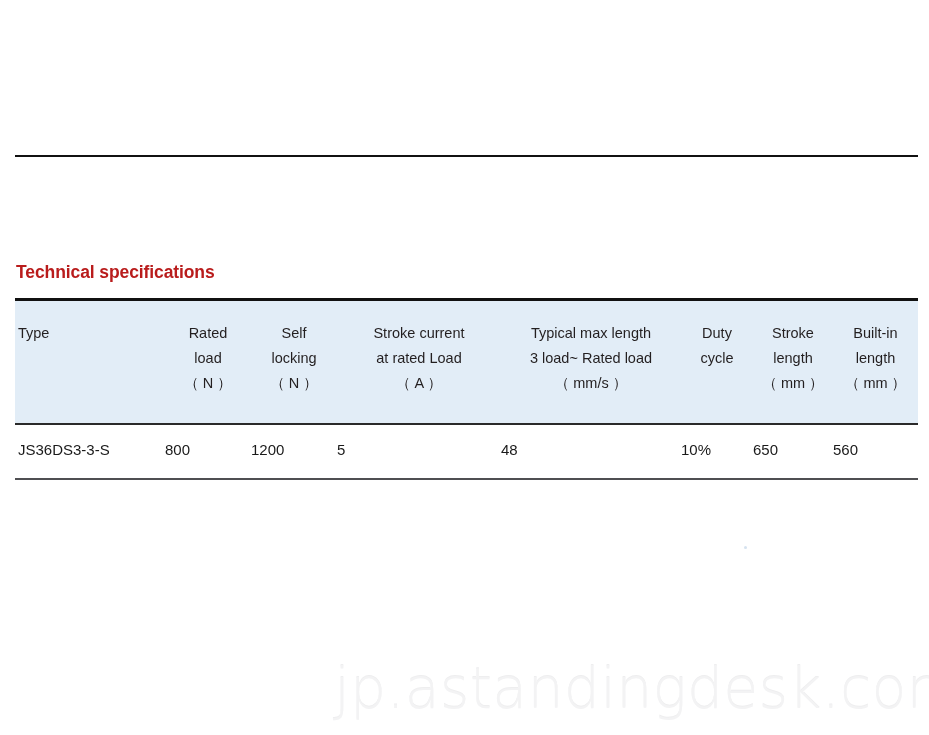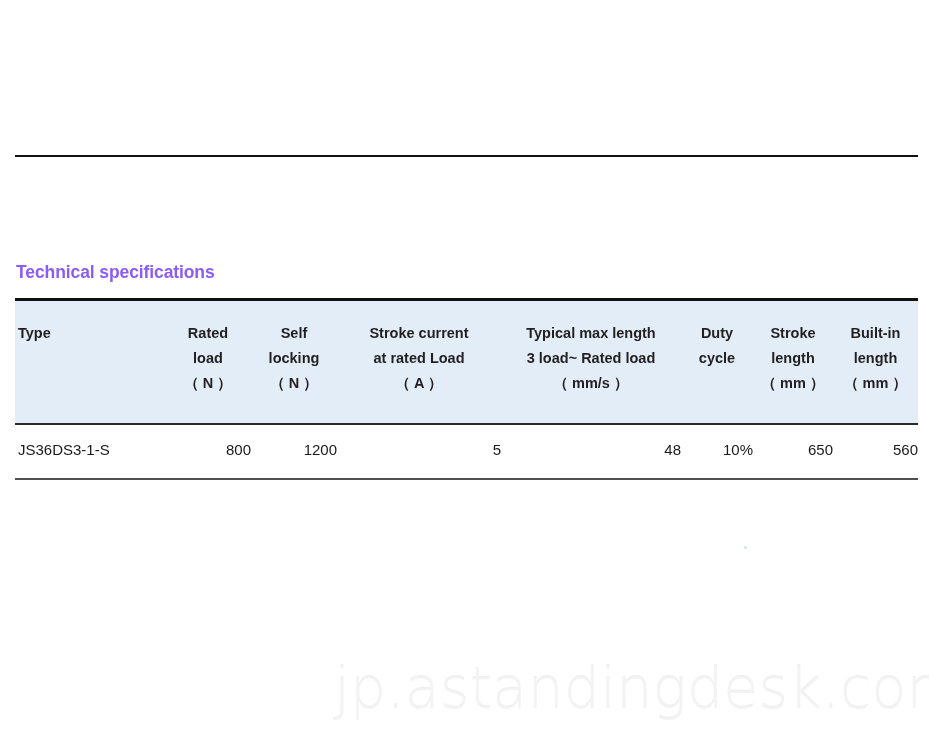--- a/index.html
+++ b/index.html
@@ -31,21 +31,21 @@
     border-top: 2px solid #111111;
   }
 
   
   .section-title {
     position: absolute;
     left: 16px;
     top: 262px;
     font-size: 17.5px;
     font-weight: bold;
-    color: #8b5cf6;
+    color: #b91c1c;
     letter-spacing: -0.1px;
     white-space: nowrap;
   }
 
   
   .spec-table-wrap {
     position: absolute;
     left: 15px;
     top: 298px;
     width: 903px;
@@ -73,41 +73,40 @@
   }
 
   .th-inner {
     padding: 20px 0 27px 0;
     line-height: 1.72;
   }
 
   .th-inner .ln {
     display: block;
     white-space: nowrap;
-    font-weight: bold;
   }
 
   
   col.c-type      { width: 150px; }
   col.c-rated     { width: 86px;  }
   col.c-self      { width: 86px;  }
   col.c-current   { width: 164px; }
   col.c-speed     { width: 180px; }
   col.c-duty      { width: 72px;  }
   col.c-stroke    { width: 80px;  }
   col.c-builtin   { width: 85px;  }
 
   th.a-left  .th-inner { text-align: left; padding-left: 3px; }
   th.a-center .th-inner { text-align: center; }
 
   
   table.spec-table tbody td {
     border-bottom: 2px solid #4f4f52;
     padding: 16px 0 20px 0;
-    text-align: right;
+    text-align: left;
     font-size: 15px;
     color: #1a1a1a;
     white-space: nowrap;
   }
 
   table.spec-table tbody td.a-left {
     text-align: left;
     padding-left: 3px;
   }
 
@@ -213,21 +212,21 @@
             <div class="th-inner">
               <span class="ln">Built-in</span>
               <span class="ln">length</span>
               <span class="ln">（ mm ）</span>
             </div>
           </th>
         </tr>
       </thead>
       <tbody>
         <tr>
-          <td class="a-left">JS36DS3-1-S</td>
+          <td class="a-left">JS36DS3-3-S</td>
           <td>800</td>
           <td>1200</td>
           <td>5</td>
           <td>48</td>
           <td>10%</td>
           <td>650</td>
           <td>560</td>
         </tr>
       </tbody>
     </table>

